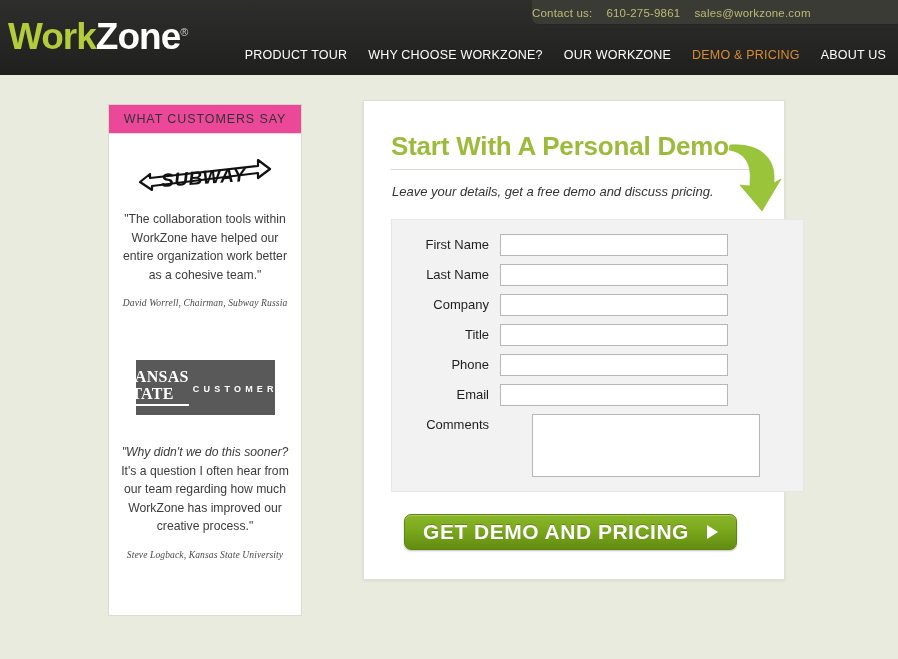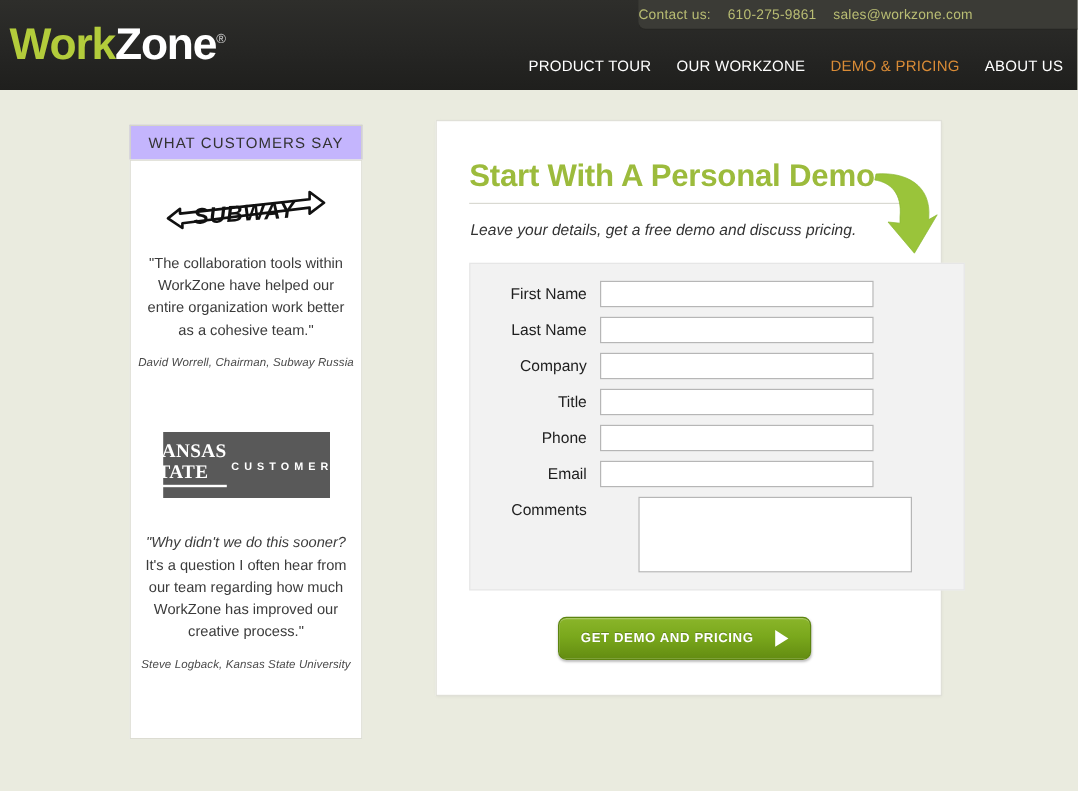--- a/index.html
+++ b/index.html
@@ -85,21 +85,21 @@
 
   
   .sidebar {
     position: absolute;
     left: 108px;
     top: 104px;
     width: 194px;
   }
   .sidebar-header {
     height: 28px;
-    background: #c4b5fd;
+    background: #ec4899;
     border: 1px solid #d5d6c6;
     border-bottom: none;
     display: flex;
     align-items: center;
     justify-content: center;
     font-size: 12.5px;
     letter-spacing: .9px;
     color: #333;
   }
   .sidebar-body {
@@ -131,20 +131,21 @@
     padding: 0 6px;
   }
   .testimonial .lead-italic { font-style: italic; }
   .attrib {
     text-align: center;
     font-size: 9.6px;
     font-style: italic;
     color: #4a4a4a;
     margin-top: 13px;
     letter-spacing: .1px;
+    font-family: Liberation Serif, serif;
   }
   .ksu-logo {
     width: 139px;
     height: 55px;
     background: #595959;
     display: flex;
     flex-direction: row;
     align-items: center;
     justify-content: center;
     color: #ffffff;
@@ -272,21 +273,21 @@
     top: 413px;
     width: 359px;
     display: flex;
     justify-content: center;
   }
   .submit-btn {
     background: linear-gradient(180deg, #8ab52a 0%, #7aa81c 45%, #638c11 100%);
     border: 1px solid #5c840f;
     border-radius: 7px;
     color: #ffffff;
-    font-size: 11px;
+    font-size: 21px;
     font-weight: bold;
     letter-spacing: .5px;
     padding: 0 18px;
     height: 36px;
     display: flex;
     align-items: center;
     gap: 18px;
     cursor: pointer;
     font-family: "Liberation Sans", sans-serif;
     box-shadow: inset 0 1px 0 rgba(255,255,255,.28), 0 1px 2px rgba(0,0,0,.25);
@@ -309,20 +310,21 @@
     <a href="#">610-275-9861</a>
     <a href="#">sales@workzone.com</a>
   </div>
 
   <div class="logo">
     <span class="work">Work</span><span class="zone">Zone</span><span class="tm">®</span>
   </div>
 
   <div class="nav">
     <a href="#">PRODUCT TOUR</a>
+    <a href="#">WHY CHOOSE WORKZONE?</a>
     <a href="#">OUR WORKZONE</a>
     <a href="#" class="active">DEMO &amp; PRICING</a>
     <a href="#">ABOUT US</a>
   </div>
 </div>
 
 <div class="sidebar">
   <div class="sidebar-header">WHAT CUSTOMERS SAY</div>
   <div class="sidebar-body">
 

